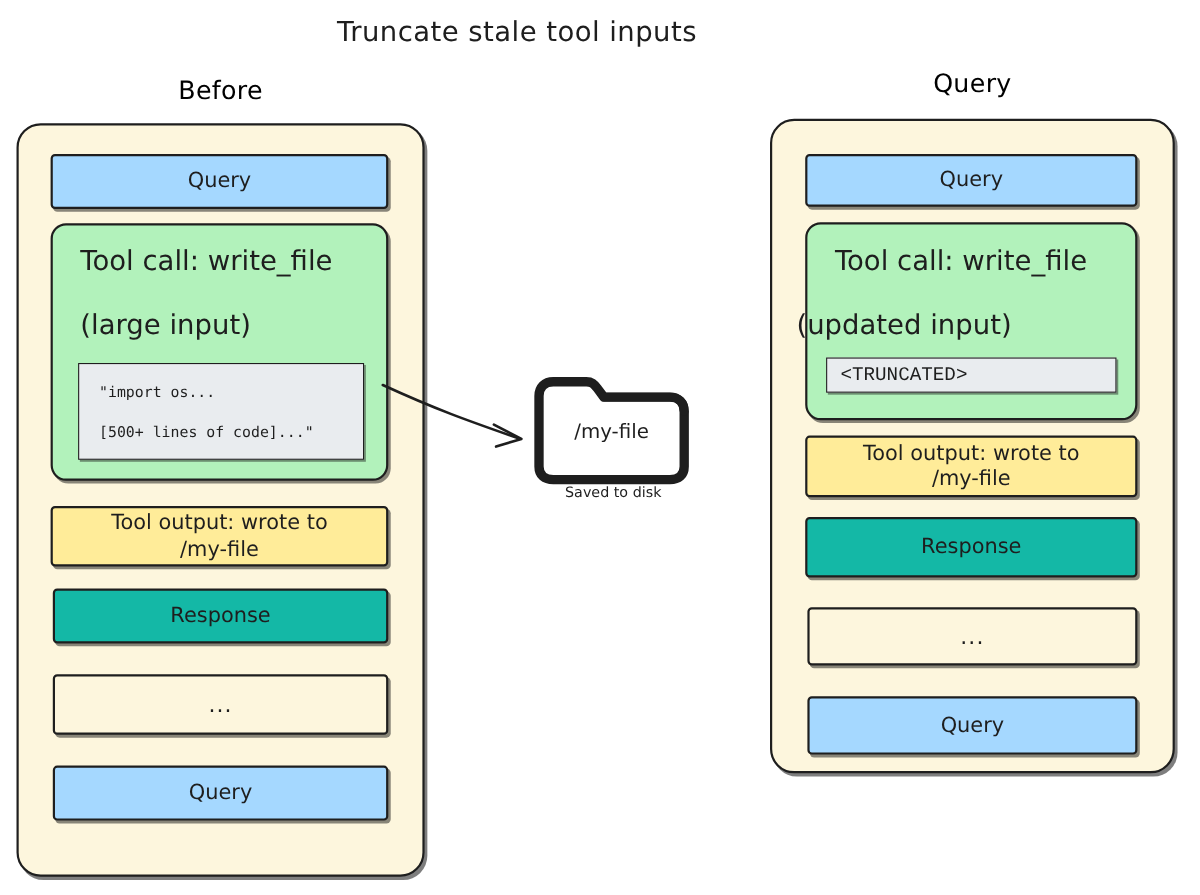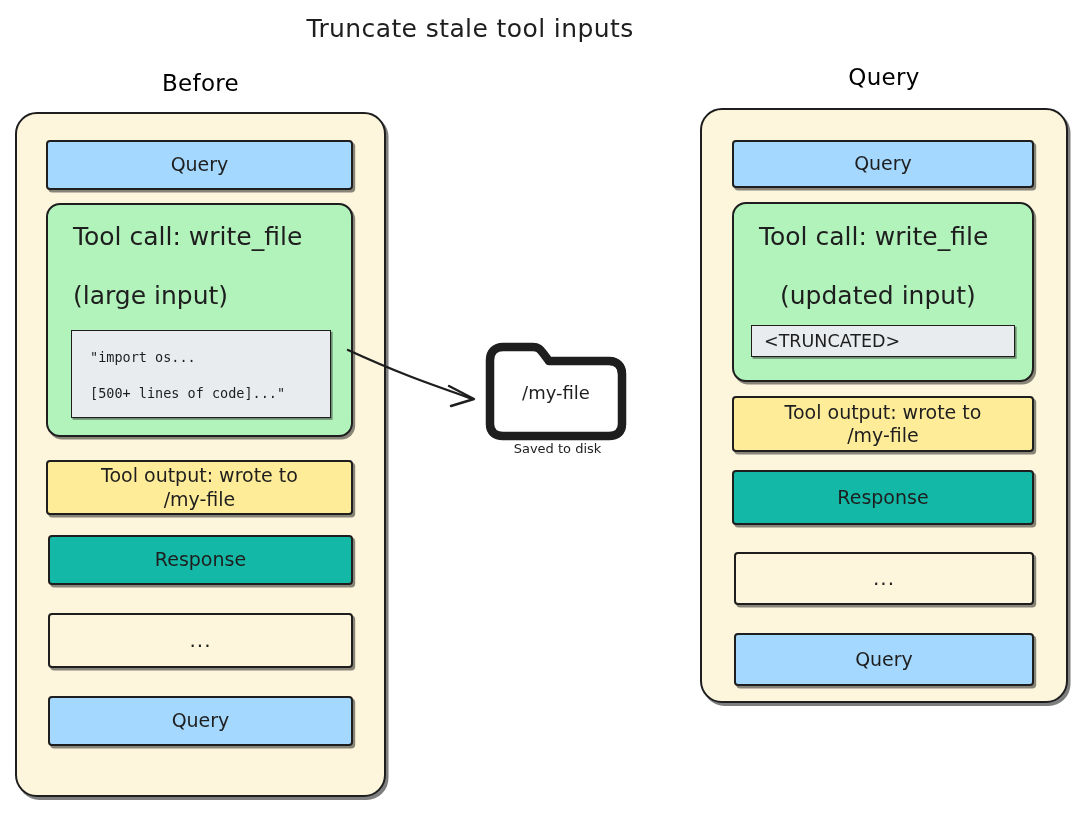--- a/index.html
+++ b/index.html
@@ -157,24 +157,24 @@
 <div class="msg-box msg-ellipsis" style="left:48px; top:613px; width:305px; height:55px;">...</div>
 
 <div class="msg-box msg-query" style="left:48px; top:696px; width:305px; height:50px;">Query</div>
 
 <div class="context-panel" id="panel-after"></div>
 
 <div class="msg-box msg-query" style="left:732px; top:140px; width:302px; height:48px;">Query</div>
 
 <div class="toolcall-box" style="left:732px; top:202px; width:302px; height:180px;"></div>
 <div class="toolcall-line" style="left:759px; top:222px;">Tool call: write_file</div>
-<div class="toolcall-line" style="left:780px; top:281px;">(updated input)</div>
+<div class="toolcall-line" style="left:724px; top:281px;">(updated input)</div>
 
 <div class="code-block" style="left:751px; top:325px; width:264px; height:32px;"></div>
-<div class="truncated-text" style="left:764px; top:331px;">&lt;TRUNCATED&gt;</div>
+<div class="truncated-text" style="left:764px; top:331px;font-family:Liberation Mono, monospace;">&lt;TRUNCATED&gt;</div>
 
 <div class="msg-box msg-output" style="left:732px; top:396px; width:302px; height:56px; white-space:pre-line;">Tool output: wrote to
 /my-file</div>
 
 <div class="msg-box msg-response" style="left:732px; top:470px; width:302px; height:55px;">Response</div>
 
 <div class="msg-box msg-ellipsis" style="left:734px; top:552px; width:300px; height:53px;">...</div>
 
 <div class="msg-box msg-query" style="left:734px; top:633px; width:300px; height:53px;">Query</div>
 

